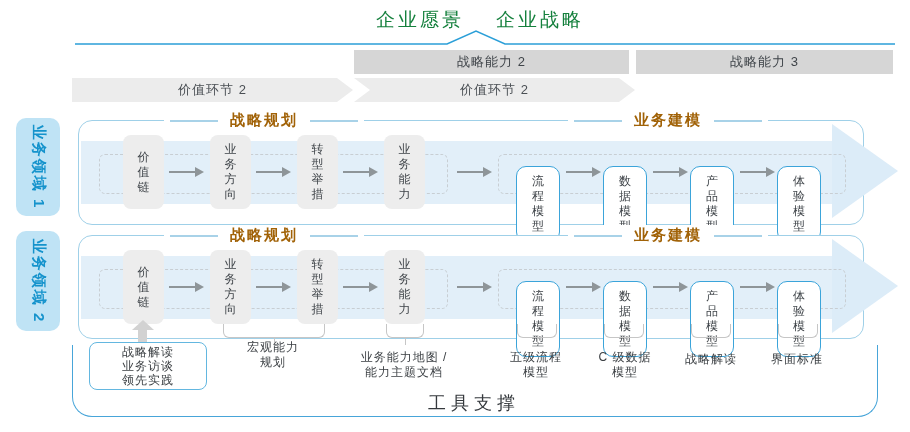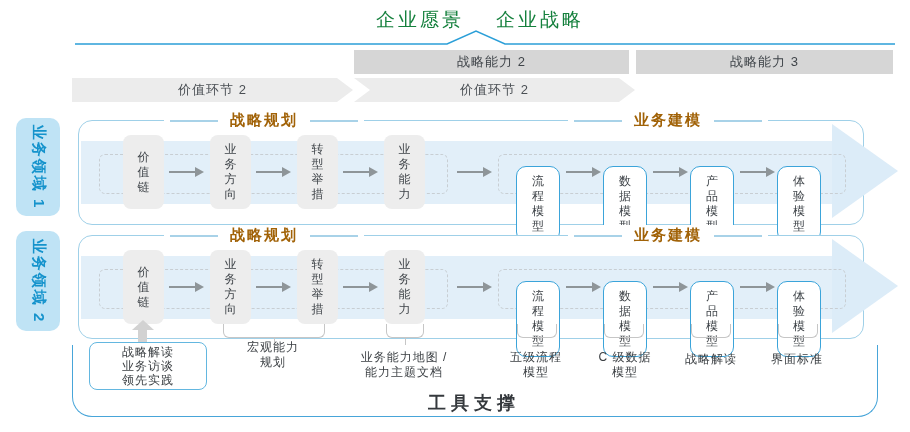--- a/index.html
+++ b/index.html
@@ -54,21 +54,21 @@
   .note{position:absolute;transform:translateX(-50%);text-align:center;font-size:12px;line-height:15px;
         color:#3c4044;letter-spacing:1px;white-space:nowrap;}
   .note-box{position:absolute;left:89px;top:342px;width:116px;height:46px;border:1px solid #63b7e0;
             border-radius:8px;background:#fff;display:flex;flex-direction:column;justify-content:center;
             align-items:center;font-size:12px;line-height:14px;letter-spacing:1px;color:#3c4044;}
   
   .tool-box{position:absolute;left:72px;top:345px;width:804px;height:71px;
             border-left:1.5px solid #47a5d9;border-right:1.5px solid #47a5d9;border-bottom:1.5px solid #47a5d9;
             border-radius:0 0 20px 20px;}
   .tool-label{position:absolute;left:72px;top:391px;width:804px;text-align:center;
-              font-size:18px;font-weight:bold;color:#35393d;letter-spacing:5px;}
+              font-size:18px;font-weight:normal;color:#35393d;letter-spacing:5px;}
 </style>
 </head>
 <body>
 
 <div class="stage">
 
   <div class="title">
     <span>企业愿景</span>
     <span>企业战略</span>
   </div>

